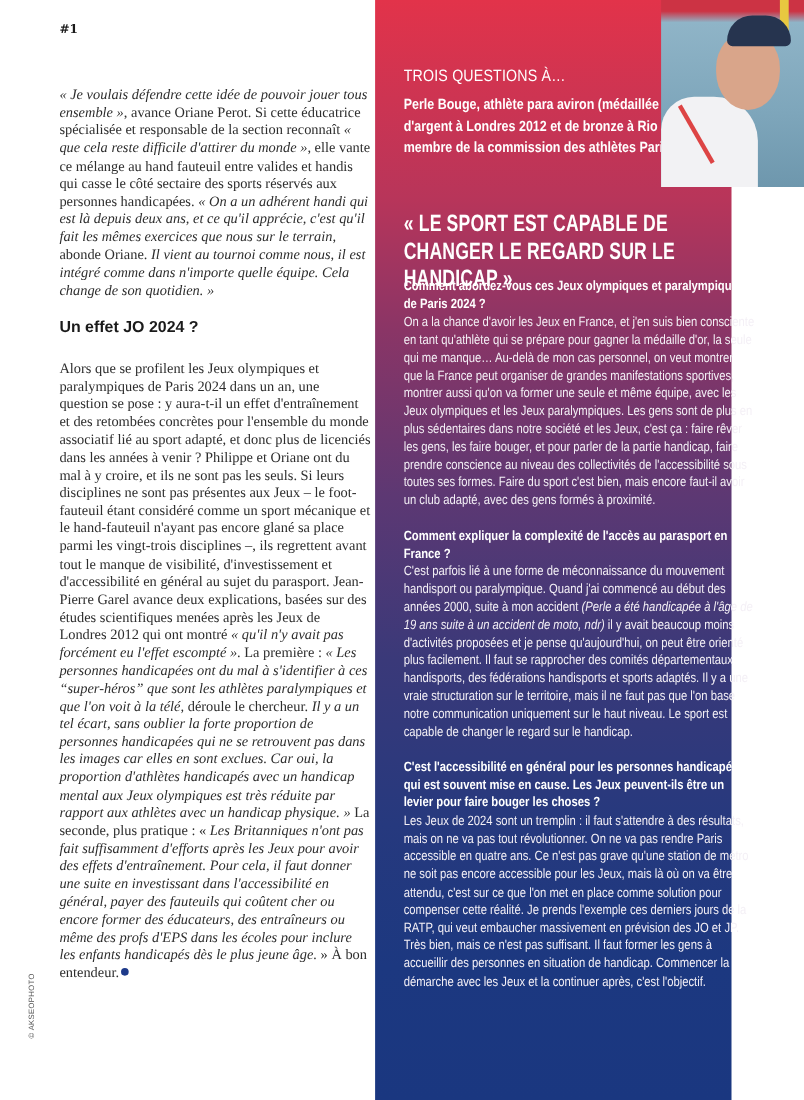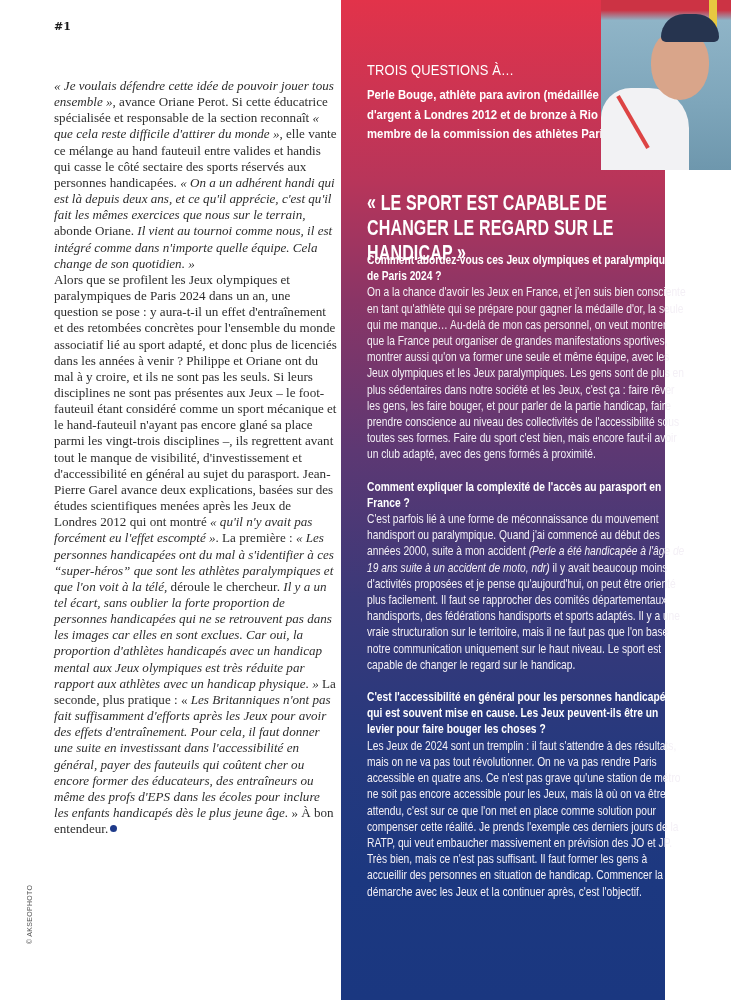--- a/index.html
+++ b/index.html
@@ -76,20 +76,21 @@
   .qa i { font-style: italic; }
 </style>
 </head>
 <body>
 
 <div class="page-number">#1</div>
 
 <div class="left-col">
   <p><i>« Je voulais défendre cette idée de pouvoir jouer tous ensemble »</i><span>, avance Oriane Perot. Si cette éducatrice spécialisée et responsable de la section reconnaît </span><i>« que cela reste difficile d'attirer du monde »</i><span>, elle vante ce mélange au hand fauteuil entre valides et handis qui casse le côté sectaire des sports réservés aux personnes handicapées. </span><i>« On a un adhérent handi qui est là depuis deux ans, et ce qu'il apprécie, c'est qu'il fait les mêmes exercices que nous sur le terrain, </i><span>abonde Oriane. </span><i>Il vient au tournoi comme nous, il est intégré comme dans n'importe quelle équipe. Cela change de son quotidien. »</i></p>
 
+  <h2>Un effet JO 2024 ?</h2>
 
   <p><span>Alors que se profilent les Jeux olympiques et paralympiques de Paris 2024 dans un an, une question se pose : y aura-t-il un effet d'entraînement et des retombées concrètes pour l'ensemble du monde associatif lié au sport adapté, et donc plus de licenciés dans les années à venir ? Philippe et Oriane ont du mal à y croire, et ils ne sont pas les seuls. Si leurs disciplines ne sont pas présentes aux Jeux – le foot-fauteuil étant considéré comme un sport mécanique et le hand-fauteuil n'ayant pas encore glané sa place parmi les vingt-trois disciplines –, ils regrettent avant tout le manque de visibilité, d'investissement et d'accessibilité en général au sujet du parasport. Jean-Pierre Garel avance deux explications, basées sur des études scientifiques menées après les Jeux de Londres 2012 qui ont montré </span><i>« qu'il n'y avait pas forcément eu l'effet escompté »</i><span>. La première : </span><i>« Les personnes handicapées ont du mal à s'identifier à ces “super-héros” que sont les athlètes paralympiques et que l'on voit à la télé,</i><span> déroule le chercheur. </span><i>Il y a un tel écart, sans oublier la forte proportion de personnes handicapées qui ne se retrouvent pas dans les images car elles en sont exclues. Car oui, la proportion d'athlètes handicapés avec un handicap mental aux Jeux olympiques est très réduite par rapport aux athlètes avec un handicap physique. »</i><span> La seconde, plus pratique : « </span><i>Les Britanniques n'ont pas fait suffisamment d'efforts après les Jeux pour avoir des effets d'entraînement. Pour cela, il faut donner une suite en investissant dans l'accessibilité en général, payer des fauteuils qui coûtent cher ou encore former des éducateurs, des entraîneurs ou même des profs d'EPS dans les écoles pour inclure les enfants handicapés dès le plus jeune âge.</i><span> » À bon entendeur.</span><span class="end-dot"></span></p>
 </div>
 
 <div class="photo-credit">© AKSEOPHOTO</div>
 
 <div class="panel">
   <div class="kicker">TROIS QUESTIONS À…</div>
   <div class="intro">Perle Bouge, athlète para aviron (médaillée d'argent à Londres 2012 et de bronze à Rio 2016), membre de la commission des athlètes Paris 2024.</div>
   <div class="headline">« LE SPORT EST CAPABLE DE CHANGER LE REGARD SUR LE HANDICAP »</div>

